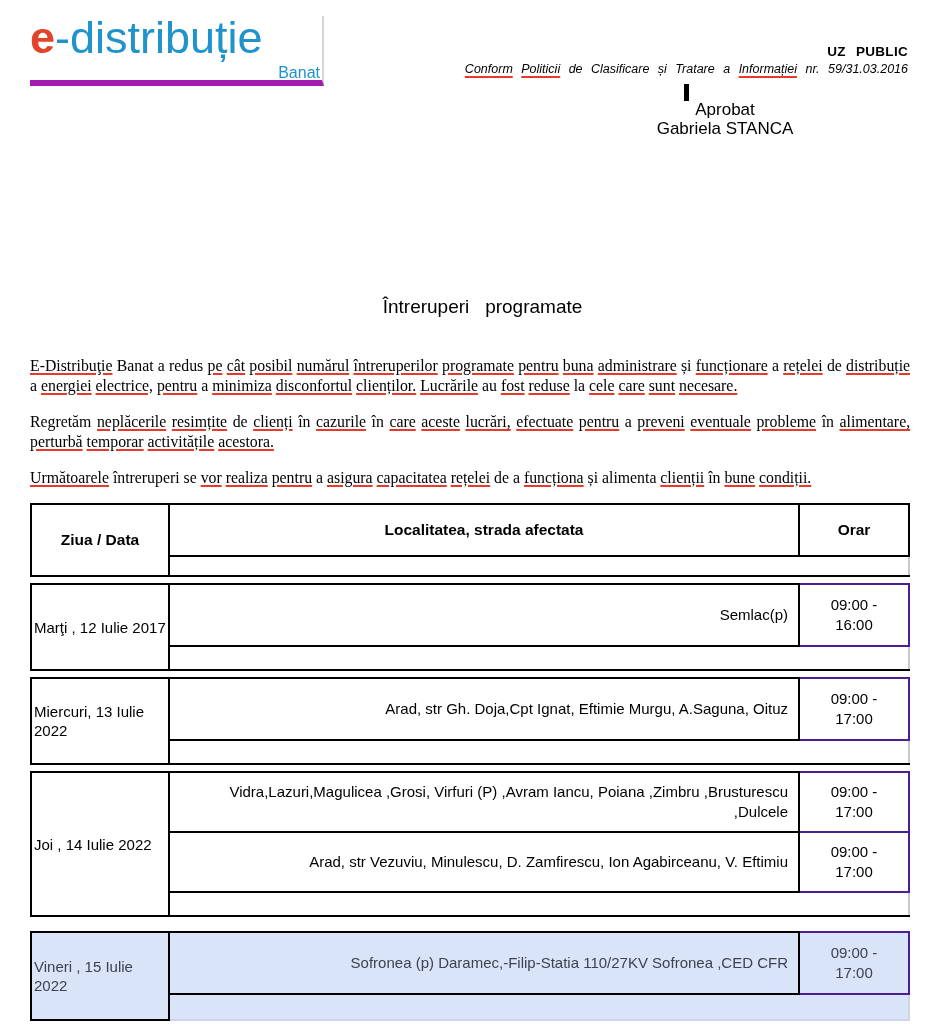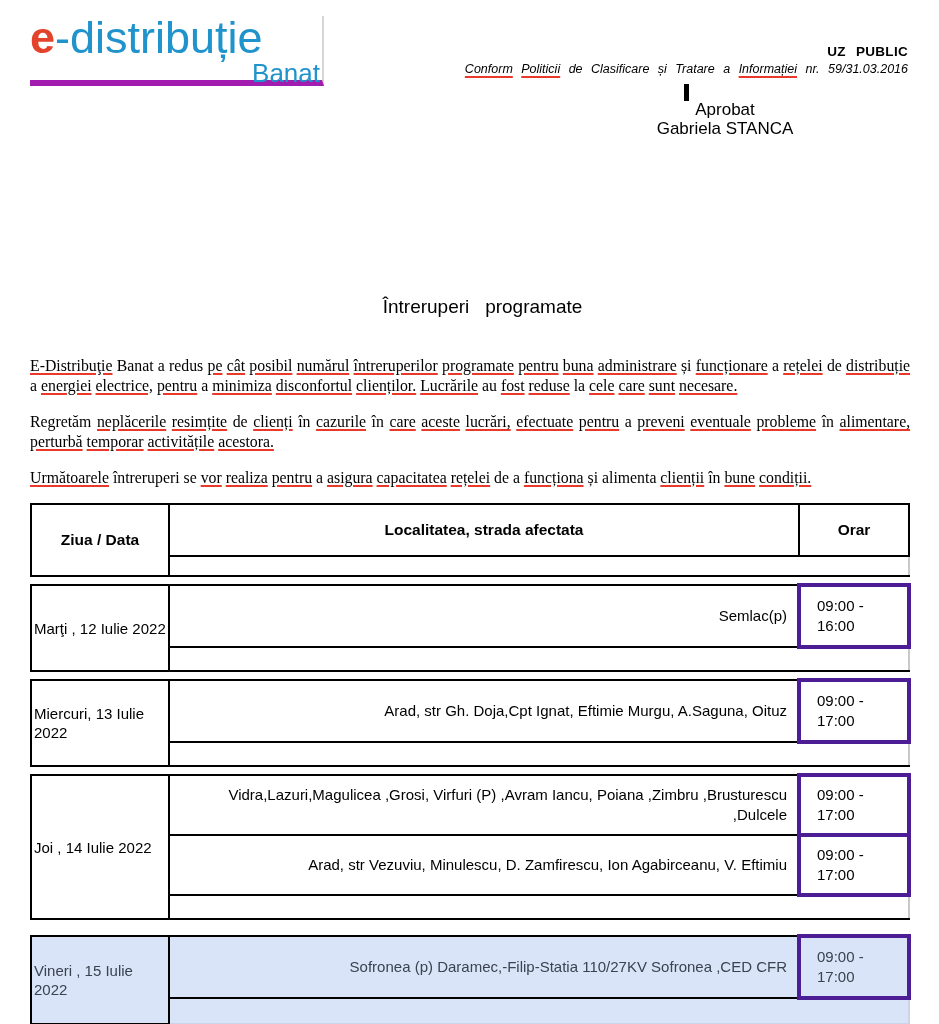--- a/index.html
+++ b/index.html
@@ -7,21 +7,21 @@
     width:939px;height:1024px;background:#ffffff;position:relative;
     font-family:"Liberation Sans",sans-serif;color:#000;overflow:hidden;
   }
   .abs{position:absolute;}
 
   
   .logo{left:30px;top:16px;width:292px;height:64px;
         border-bottom:6px solid #a21caf;border-right:2px solid #d6d6d6;}
   .logo-main{font-size:45px;line-height:44px;letter-spacing:0px;color:#2093cc;white-space:nowrap;}
   .logo-e{color:#e4432b;font-weight:bold;}
-  .logo-sub{position:absolute;right:2px;bottom:-5px;font-size:26px;color:#2093cc;line-height:24px;background:transparent;}
+  .logo-sub{position:absolute;right:2px;bottom:-5px;font-size:16px;color:#2093cc;line-height:24px;background:transparent;}
 
   
   .classification{right:31px;top:44px;text-align:right;}
   .uz-public{font-weight:bold;font-size:13.5px;word-spacing:6px;letter-spacing:0.3px;}
   .conform{font-style:italic;font-size:12.5px;word-spacing:5px;margin-top:3px;white-space:nowrap;}
   .sp-err{text-decoration:underline;text-decoration-color:#e8392a;text-decoration-thickness:2px;text-underline-offset:3px;margin-top:40px;}
 
   
   .approval-bar{left:684px;top:84px;width:5px;height:17px;background:#000;}
   .approval{left:600px;top:101px;width:250px;text-align:center;font-size:17px;line-height:18.5px;}
@@ -40,21 +40,21 @@
   table.sched{border-collapse:collapse;table-layout:fixed;width:878px;font-size:15px;}
   .c1{width:138px;} .c2{width:630px;} .c3{width:110px;}
   tr.header-row{height:52px;}
   tr.spacer-row{height:20px;} tr.spacer-row.grp{height:24px;} tr.spacer-row.last{height:26px;}
   tr.gap-row td{border:none;height:6px;background:#fff;padding:0;}
   tr.gap-row.wide td{height:14px;}
   tr.content-row{height:62px;} tr.content-row.sm{height:60px;}
   th{border:2px solid #000;background:#fff;font-size:15.5px;font-weight:bold;text-align:center;vertical-align:middle;padding:0;}
   td.day-cell{border:2px solid #000;vertical-align:middle;text-align:left;padding:0 2px;line-height:19px;}
   td.loc-cell{border:2px solid #000;vertical-align:middle;text-align:right;padding:2px 10px;line-height:20px;}
-  td.orar-cell{border:4px solid #4c1d95;vertical-align:middle;text-align:left;padding:0 16px;line-height:20px;}
+  td.orar-cell{border:2px solid #4c1d95;vertical-align:middle;text-align:center;padding:0 16px;line-height:20px;}
   td.spacer-cell{border:2px solid #000;border-right-color:#c9c9c9;background:#fff;padding:0;}
   .hl{background:#d9e4f8;color:#3a434f;}
   td.hl-spacer{background:#d9e4f8;border:2px solid #000;border-right-color:#ccd5e5;border-bottom-color:#ccd5e5;padding:0;}
 </style>
 </head>
 <body>
 
 <div class="abs logo">
   <div class="logo-main"><span class="logo-e">e</span><span>-distribuție</span></div>
   <div class="logo-sub">Banat</div>
@@ -92,21 +92,21 @@
           <th>Localitatea, strada afectata</th>
           <th>Orar</th>
         </tr>
         <tr class="spacer-row">
           <td colspan="2" class="spacer-cell"></td>
         </tr>
         <tr class="gap-row">
           <td colspan="3"></td>
         </tr>
         <tr class="content-row">
-          <td class="day-cell" rowspan="2">Marţi , 12 Iulie 2022</td>
+          <td class="day-cell" rowspan="2">Marţi , 12 Iulie 2017</td>
           <td class="loc-cell">Semlac(p)</td>
           <td class="orar-cell">09:00 - 16:00</td>
         </tr>
         <tr class="spacer-row grp">
           <td colspan="2" class="spacer-cell"></td>
         </tr>
         <tr class="gap-row">
           <td colspan="3"></td>
         </tr>
         <tr class="content-row">

